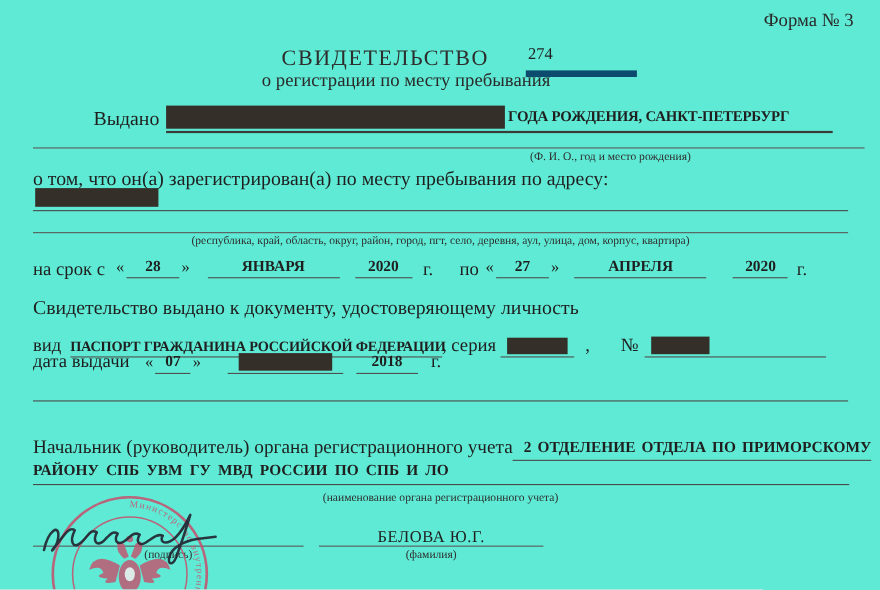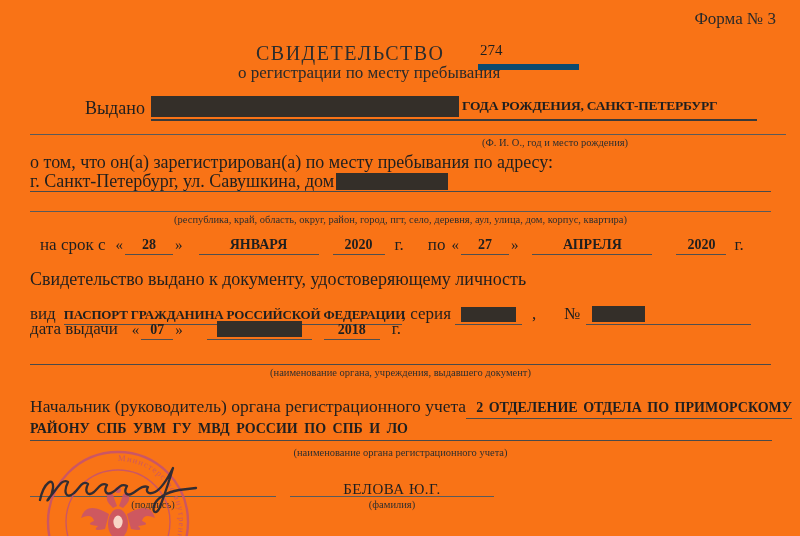--- a/index.html
+++ b/index.html
@@ -1,19 +1,19 @@
 <!DOCTYPE html>
 <html><head>
 <meta charset="utf-8">
 <style>
   html,body{margin:0;padding:0;background:#e8e8e8;}
   .page{
     position:relative;
     width:800px;height:536px;
-    background:#f97316;
+    background:#5eead4;
     overflow:hidden;
     font-family:"Liberation Serif","DejaVu Serif",serif;
     color:#1f1f1f;
   }
   .abs{position:absolute;}
   .form-label{top:9px;right:24px;font-size:17px;color:#2a2a2a;}
   .title{top:42px;left:256px;font-size:20px;letter-spacing:1.5px;color:#2d2d2d;}
   .cert-number{top:42px;left:478px;width:99px;height:22px;border-bottom:6px solid #0c4a6e;font-size:15px;padding-left:2px;}
   .subtitle{top:63px;left:238px;font-size:17px;color:#2a2a2a;}
 
@@ -30,21 +30,21 @@
   .fio-rule{top:134px;left:30px;width:756px;}
   .fio-caption{top:137px;left:320px;width:470px;}
 
   .intro{top:152px;left:30px;font-size:18px;}
   .addr-row{top:171px;left:30px;display:flex;align-items:center;font-size:18px;}
   .redaction.addr{width:112px;height:17px;margin-left:2px;}
   .addr-line{top:191px;left:30px;width:741px;border-top:1.5px solid #4a4a4a;}
   .addr-rule2{top:211px;left:30px;width:741px;}
   .addr-caption{top:214px;left:30px;width:741px;}
 
-  .period-row{top:235px;left:40px;display:flex;align-items:center;font-size:17px;}
+  .period-row{top:235px;left:30px;display:flex;align-items:flex-start;font-size:17px;}
   .cell{border-bottom:1px solid #4f4f4f;text-align:center;font-weight:bold;font-size:14px;padding-bottom:1px;white-space:nowrap;}
   .q{font-size:15px;padding:0 2px 1px 2px;}
   .plain{padding-bottom:1px;}
 
   .doc-intro{top:269px;left:30px;font-size:18px;}
   .vid-row{top:304px;left:30px;display:flex;align-items:flex-end;font-size:17px;}
   .vid-row .cell{font-size:13px;letter-spacing:-0.2px;}
   .redaction.small{width:55px;height:15px;display:block;margin:0 auto 1px auto;}
   .redaction.num{width:53px;height:16px;display:block;margin:0 0 1px 6px;}
   .date-row{top:319px;left:30px;display:flex;align-items:flex-end;font-size:17px;}
@@ -87,21 +87,20 @@
     <span class="issued-field">
       <span class="redaction name"></span>
       <span class="bold-val">ГОДА РОЖДЕНИЯ, САНКТ-ПЕТЕРБУРГ</span>
     </span>
   </div>
   <div class="abs rule fio-rule"></div>
   <div class="abs caption fio-caption">(Ф. И. О., год и место рождения)</div>
 
   <div class="abs intro">о том, что он(а) зарегистрирован(а) по месту пребывания по адресу:</div>
   <div class="abs addr-row">
-    <span>г. Санкт-Петербург, ул. Савушкина, дом</span>
     <span class="redaction addr"></span>
   </div>
   <div class="abs addr-line"></div>
   <div class="abs rule addr-rule2"></div>
   <div class="abs caption addr-caption">(республика, край, область, округ, район, город, пгт, село, деревня, аул, улица, дом, корпус, квартира)</div>
 
   <div class="abs period-row">
     <span class="plain">на срок с</span>
     <span class="q plain" style="margin-left:8px">«</span>
     <span class="cell" style="width:48px">28</span>
@@ -140,21 +139,20 @@
     <span class="cell" style="width:32px">07</span>
     <span class="q plain">»</span>
     <span class="cell" style="width:105px;margin-left:22px">
         <span class="redaction date"></span>
       </span>
     <span class="cell" style="width:56px;margin-left:12px">2018</span>
     <span class="plain" style="margin-left:12px">г.</span>
   </div>
 
   <div class="abs authority-line"></div>
-  <div class="abs caption authority-caption">(наименование органа, учреждения, выдавшего документ)</div>
 
   <div class="abs head-row">
     <span class="head-label">Начальник (руководитель) органа регистрационного учета</span>
     <span class="head-value">2 ОТДЕЛЕНИЕ ОТДЕЛА ПО ПРИМОРСКОМУ</span>
   </div>
   <div class="abs caption head-caption">(наименование органа регистрационного учета)</div>
   <div class="abs head-line2">РАЙОНУ СПБ УВМ ГУ МВД РОССИИ ПО СПБ И ЛО</div>
 
   <div class="abs rule sig-line"></div>
   <div class="abs caption sig-caption">(подпись)</div>

